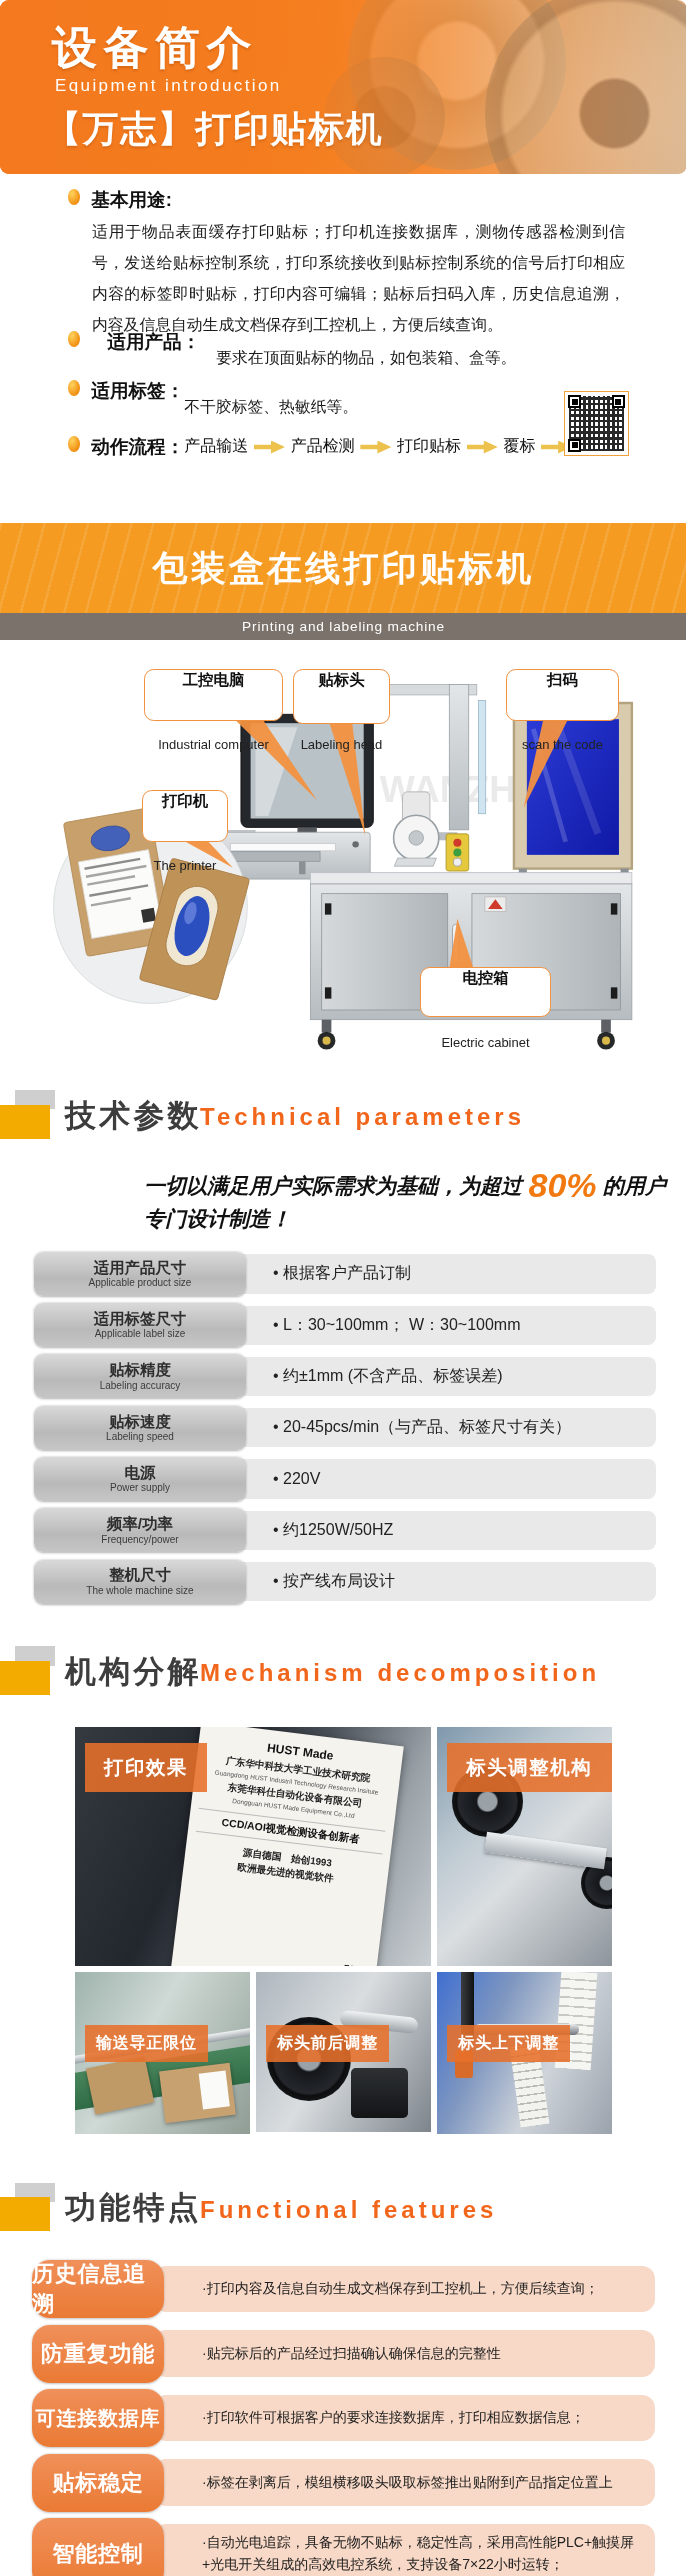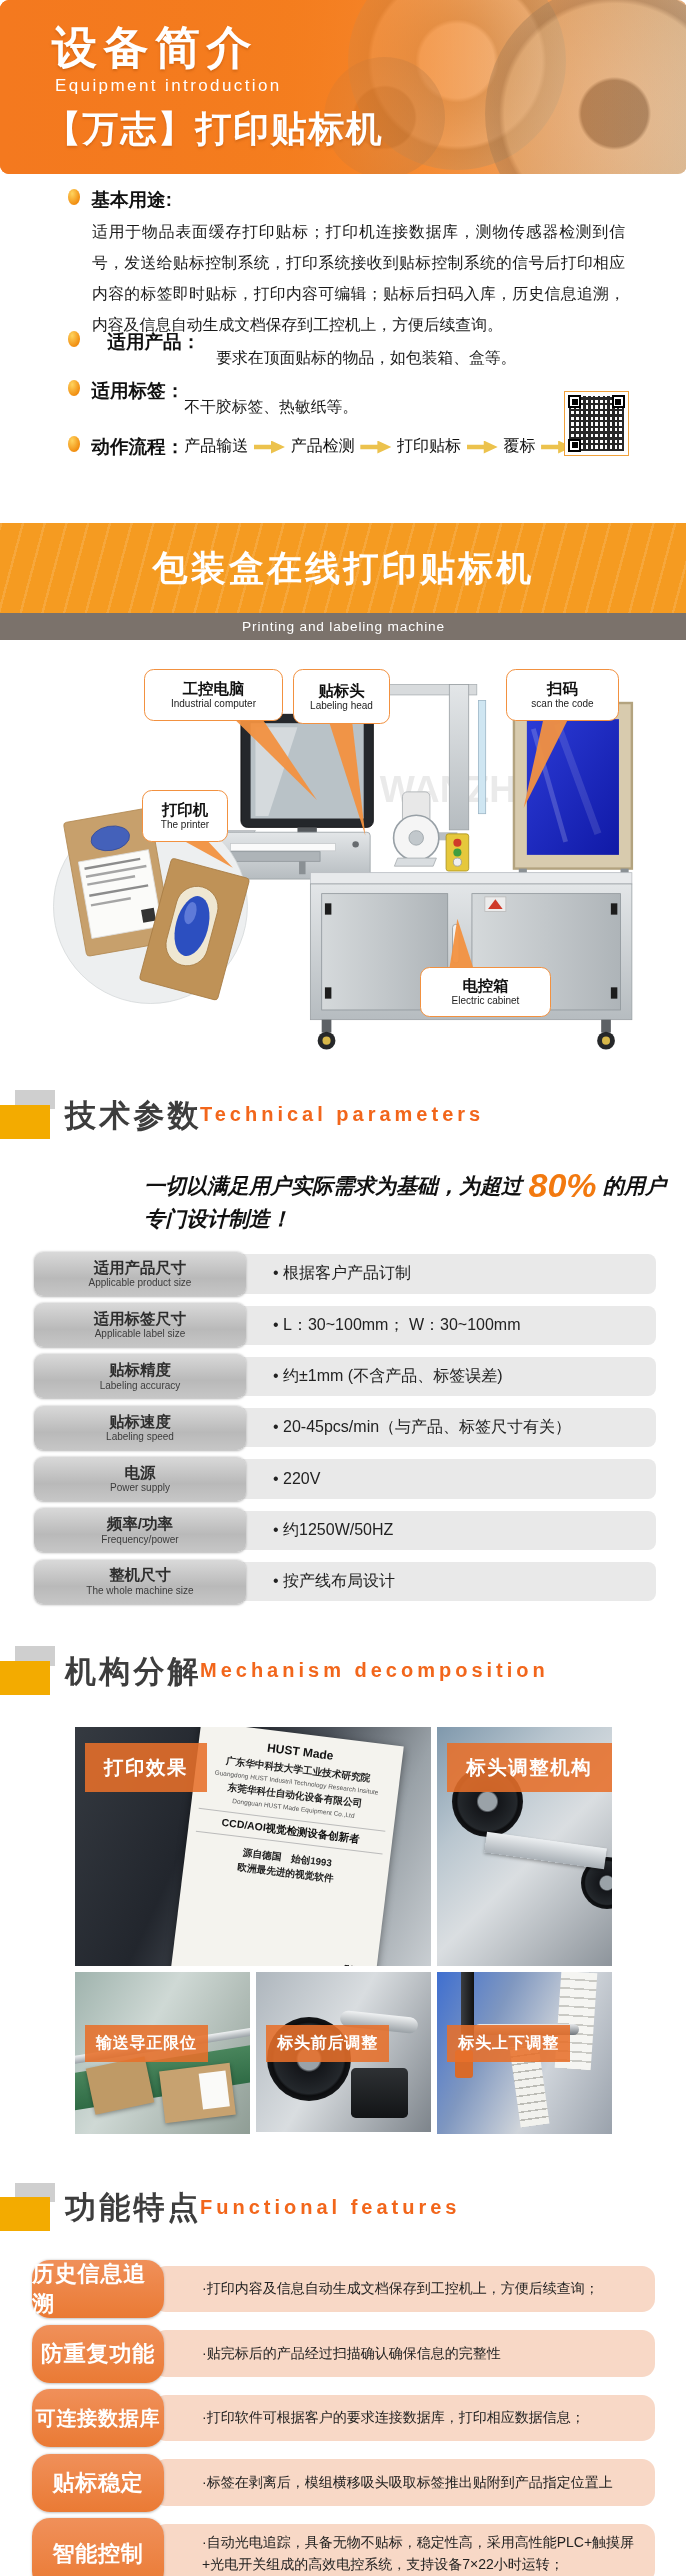--- a/index.html
+++ b/index.html
@@ -36,35 +36,35 @@
   .qf1{left:3.2px;top:3.2px;} .qf2{right:3.2px;top:3.2px;} .qf3{left:3.2px;bottom:3.2px;}
 
   
   .banner{height:90px;background:#f59b21;background-image:repeating-linear-gradient(105deg,rgba(255,255,255,.12) 0 2.4px,rgba(255,255,255,0) 2.4px 21px);text-align:center;}
   .banner-title{line-height:90px;font-size:35px;font-weight:bold;color:#fff;letter-spacing:3.2px;}
   .banner-sub{height:27px;background:#7b726b;color:#fff;text-align:center;line-height:27px;font-size:13.7px;letter-spacing:0.8px;}
 
   
   .figure{position:relative;height:416px;}
   .figure svg{position:absolute;left:0;top:0;z-index:1;}
-  .bubble{position:absolute;z-index:3;background:#fff;border:1.6px solid #f29140;border-radius:9.7px;display:flex;flex-direction:column;align-items:center;justify-content:center;box-sizing:border-box;}
+  .bubble{position:absolute;z-index:3;background:#fff;border:1.6px solid #f29140;border-radius:9.7px;display:flex;flex-direction:column;align-items:center;justify-content:flex-start;box-sizing:border-box;}
   .bubble .bzh{font-size:15.4px;font-weight:bold;color:#111;line-height:1.25;}
-  .bubble .ben{font-size:10px;color:#222;line-height:1.25;}
+  .bubble .ben{font-size:13px;color:#222;line-height:1.25;margin-top:48px;}
   .bb-indcomp{left:144px;top:29px;width:139px;height:52px;}
   .bb-labelhead{left:293px;top:29px;width:97px;height:55px;}
   .bb-scancode{left:506px;top:29px;width:113px;height:52px;}
   .bb-printer{left:142px;top:150px;width:86px;height:52px;}
   .bb-eleccab{left:420px;top:327px;width:131px;height:50px;}
 
   
   .sec-header{position:relative;height:58px;}
   .deco-gray{position:absolute;left:14.5px;top:6.5px;width:40px;height:19.4px;background:#cfcfcf;}
   .deco-yellow{position:absolute;left:0;top:21px;width:50px;height:34px;background:#f3ab00;}
   .sec-zh{position:absolute;left:65px;top:11.3px;font-size:31px;font-weight:bold;color:#3d3d3d;letter-spacing:3.2px;}
-  .sec-en{position:absolute;left:200px;top:19.4px;font-size:20px;font-weight:bold;color:#f2661b;letter-spacing:4px;}
+  .sec-en{position:absolute;left:200px;top:19.4px;font-size:24px;font-weight:bold;color:#f2661b;letter-spacing:4px;}
   .sec-en2{left:200px;}
 
   
   .tech{margin-top:27.5px;}
   .slogan{margin:24px 0 19.4px 144px;font-size:21px;font-weight:bold;font-style:italic;color:#111;}
   .slogan .hl{font-size:34px;color:#f2790f;padding:0 6.5px;vertical-align:-4px;}
   .ttable{width:622px;margin:0 0 0 34px;}
   .trow{position:relative;height:44px;margin-bottom:7.3px;}
   .tbar{position:absolute;left:52px;right:0;top:2.4px;bottom:2.4px;background:#e9e9e9;border-radius:8px;}
   .tlabel{position:absolute;left:0;top:0;width:212px;height:100%;border-radius:9px;background:linear-gradient(180deg,#d9d9d9 0%,#b9b9b9 60%,#c6c6c6 100%);box-shadow:0 0.8px 2.4px rgba(0,0,0,.3);display:flex;flex-direction:column;align-items:center;justify-content:center;}

